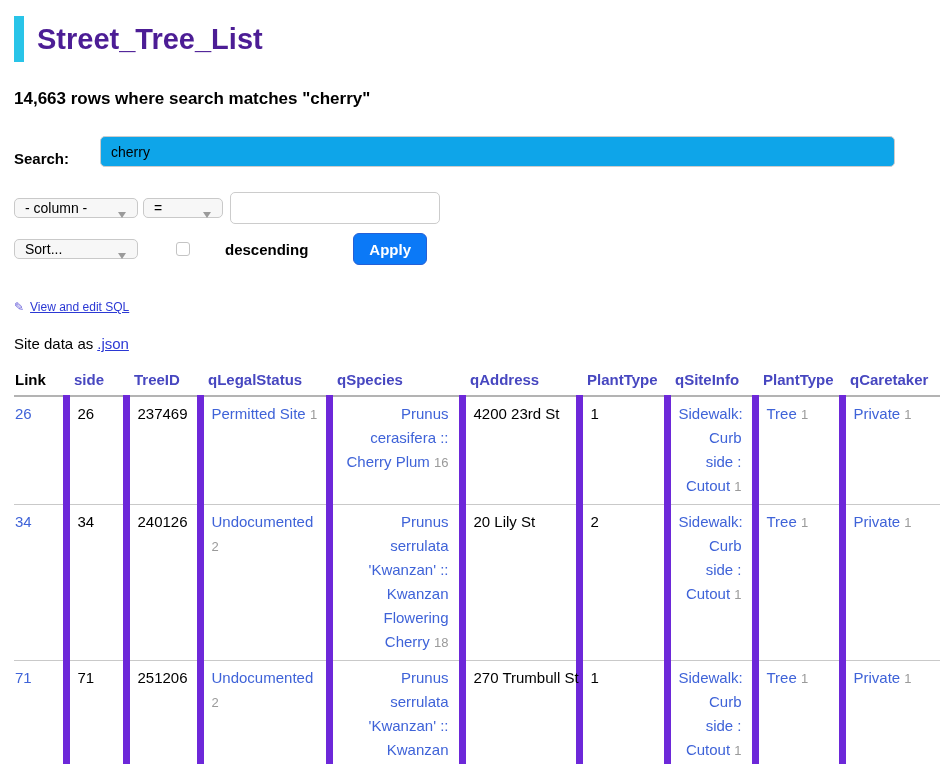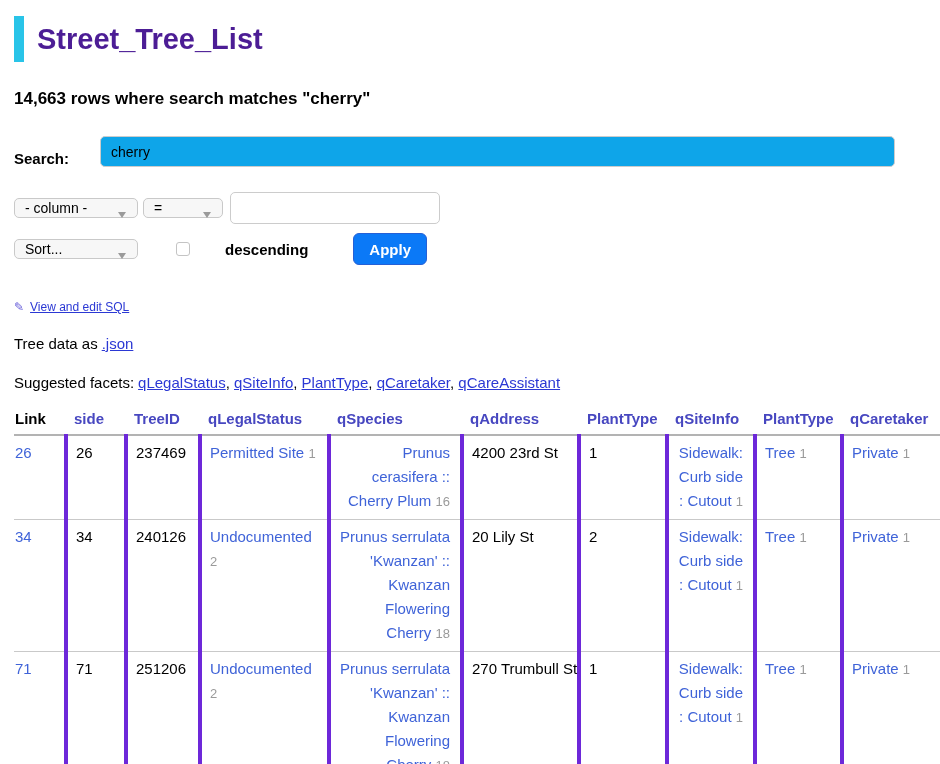--- a/index.html
+++ b/index.html
@@ -71,21 +71,21 @@
   table { margin-top: 19px; border-collapse: collapse; width: 926px; table-layout: fixed; }
   th {
     font-size: 15px; font-weight: bold; text-align: left;
     padding: 0 8px 7px 8px; border-bottom: 2px solid #b3b3b3; vertical-align: bottom;
   }
   th:first-child, td:first-child { padding-left: 1px; }
   th a { color: #4747C0; text-decoration: none; cursor: pointer; }
   th.link-col { color: #000; }
   td {
     font-size: 15px; line-height: 24px; vertical-align: top;
-    padding: 5px 8px; border-right: 4px solid #6d28d9; border-bottom: 1px solid #c9c9c9;
+    padding: 5px 8px; border-right: 7px solid #6d28d9; border-bottom: 1px solid #c9c9c9;
   }
   td:last-child { border-right: 0; }
   td.pr10 { padding-right: 10px; text-align: right; }
   td.nowrap { white-space: nowrap; }
   a.cell-link { color: #3F63D8; text-decoration: none; cursor: pointer; }
   .count { font-size: 13px; color: #9A9A9A; }
 </style>
 </head>
 <body>
 
@@ -114,26 +114,23 @@
     <input class="desc-check" type="checkbox" style="">
     <label class="desc-label">descending</label>
     <button class="apply-btn">Apply</button>
   </div>
 
   <div class="sql-row">
     <span class="pencil">✎</span><a class="under" href="#">View and edit SQL</a>
   </div>
 
   <div class="json-row">
-    <span class="inline-prefix">Tree data as</span><a class="under" href="#">.json</a>
+    <span class="inline-prefix">Site data as</span><a class="under" href="#">.json</a>
   </div>
 
-  <div class="facets-row">
-    <span class="inline-prefix">Suggested facets:</span><a class="under" href="#">qLegalStatus</a><span class="facet-sep">, </span><a class="under" href="#">qSiteInfo</a><span class="facet-sep">, </span><a class="under" href="#">PlantType</a><span class="facet-sep">, </span><a class="under" href="#">qCaretaker</a><span class="facet-sep">, </span><a class="under" href="#">qCareAssistant</a>
-  </div>
 
   <table>
     <colgroup>
       <col style="width:52px">
         <col style="width:60px">
         <col style="width:74px">
       <col style="width:129px">
         <col style="width:133px">
         <col style="width:117px">
       <col style="width:88px">

